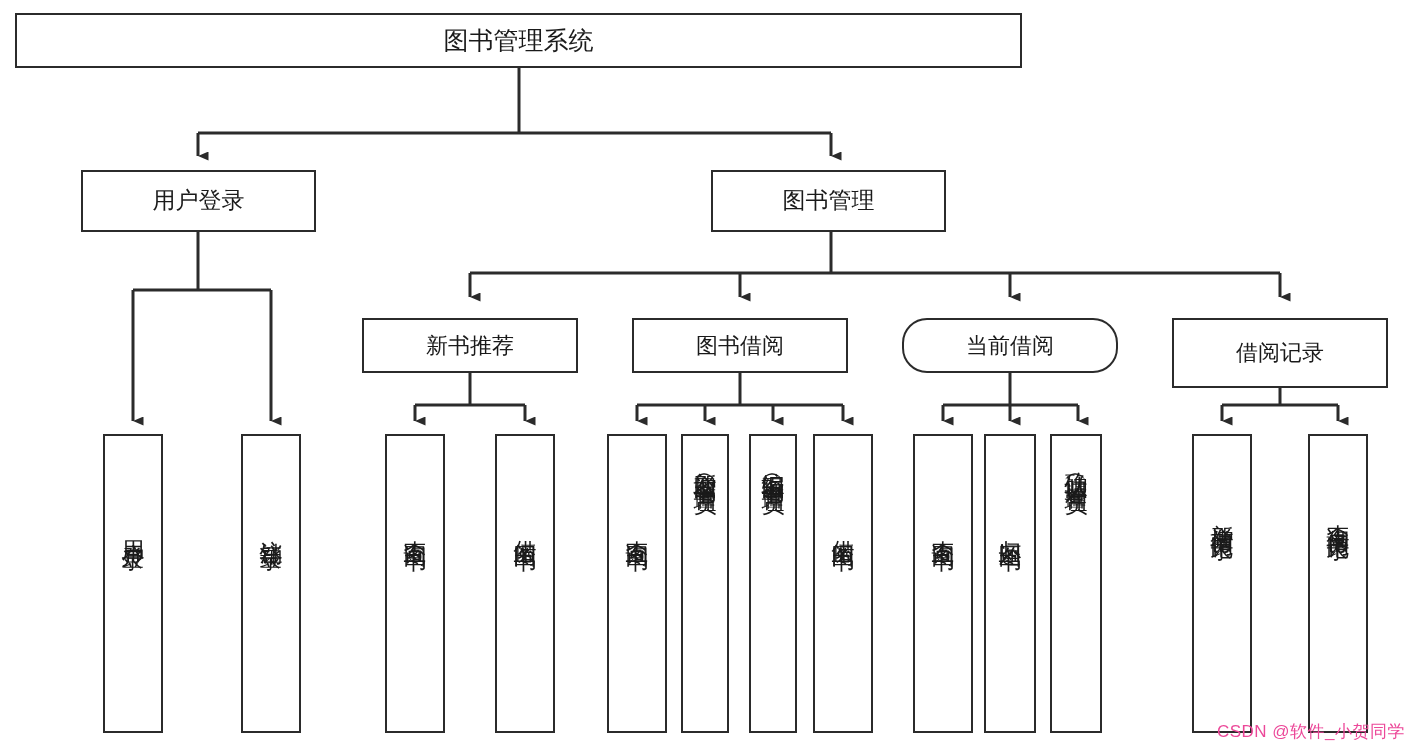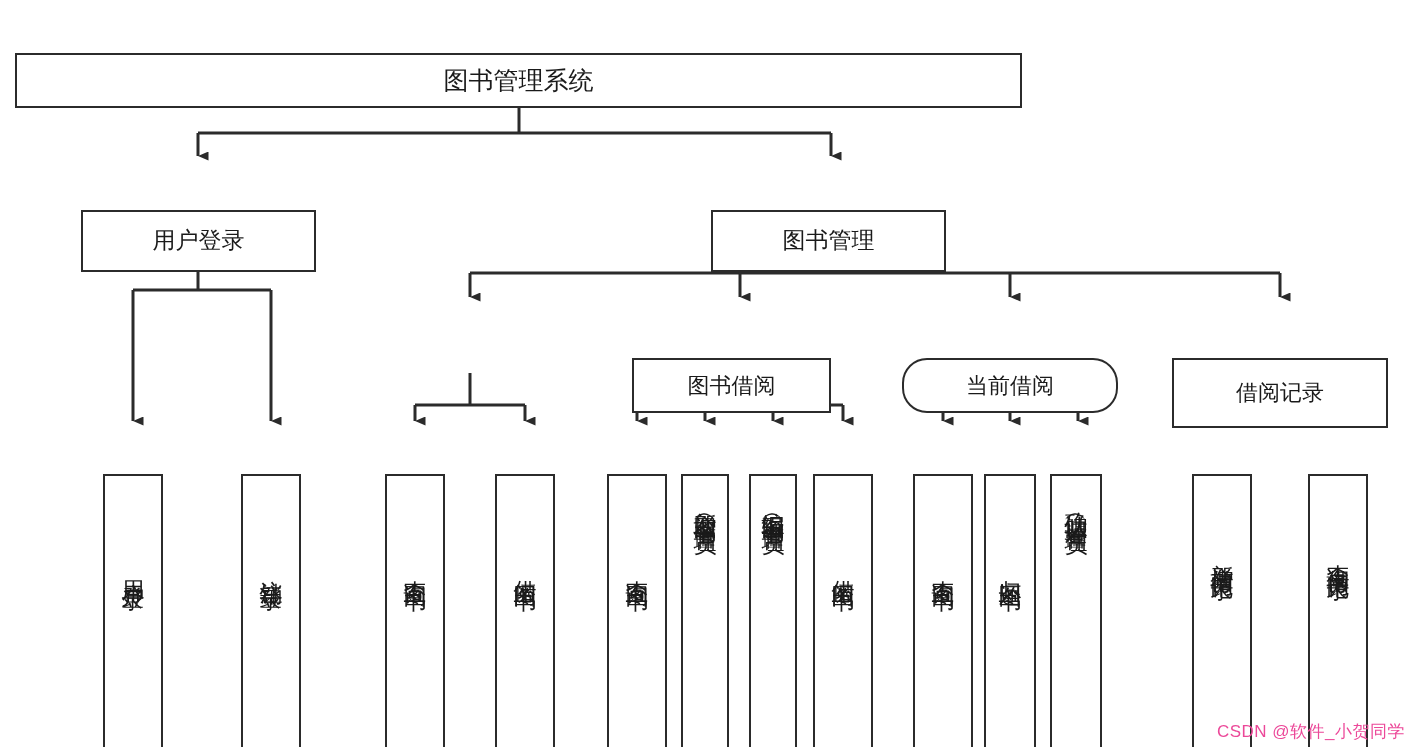--- a/index.html
+++ b/index.html
@@ -22,21 +22,20 @@
   .node {
     position: absolute;
     box-sizing: border-box;
     border: 2.5px solid #2b2b2b;
     background: #ffffff;
     display: flex;
     align-items: center;
     justify-content: center;
     color: #1a1a1a;
     line-height: 1.18;
-    margin-top: 40px;
   }
   .node.level-0 { font-size: 25px; }
   .node.level-1 { font-size: 23px; }
   .node.level-2 { font-size: 22px; }
   .node.leaf {
     align-items: flex-start;
     justify-content: center;
     font-size: 23px;
   }
   .vtext {
@@ -129,21 +128,24 @@
     <span>图书管理系统</span>
   </div>
 
   <div class="node level-1" style="left:81px; top:170px; width:235px; height:62px;">
     <span>用户登录</span>
   </div>
   <div class="node level-1" style="left:711px; top:170px; width:235px; height:62px;">
     <span>图书管理</span>
   </div>
 
-  <div class="node level-2" style="left:632px; top:318px; width:199px; height:55px;">
+  <div class="node level-2" style="left:362px; top:318px; width:216px; height:55px;">
+    <span>新书推荐</span>
+  </div>
+  <div class="node level-2" style="left:632px; top:318px; width:216px; height:55px;">
     <span>图书借阅</span>
   </div>
   <div class="node level-2" style="left:902px; top:318px; width:216px; height:55px;border-radius:25px;">
     <span>当前借阅</span>
   </div>
   <div class="node level-2" style="left:1172px; top:318px; width:216px; height:70px;">
     <span>借阅记录</span>
   </div>
 
   <div class="node leaf pad-big" style="left:103px; top:434px; width:60px; height:299px;">

